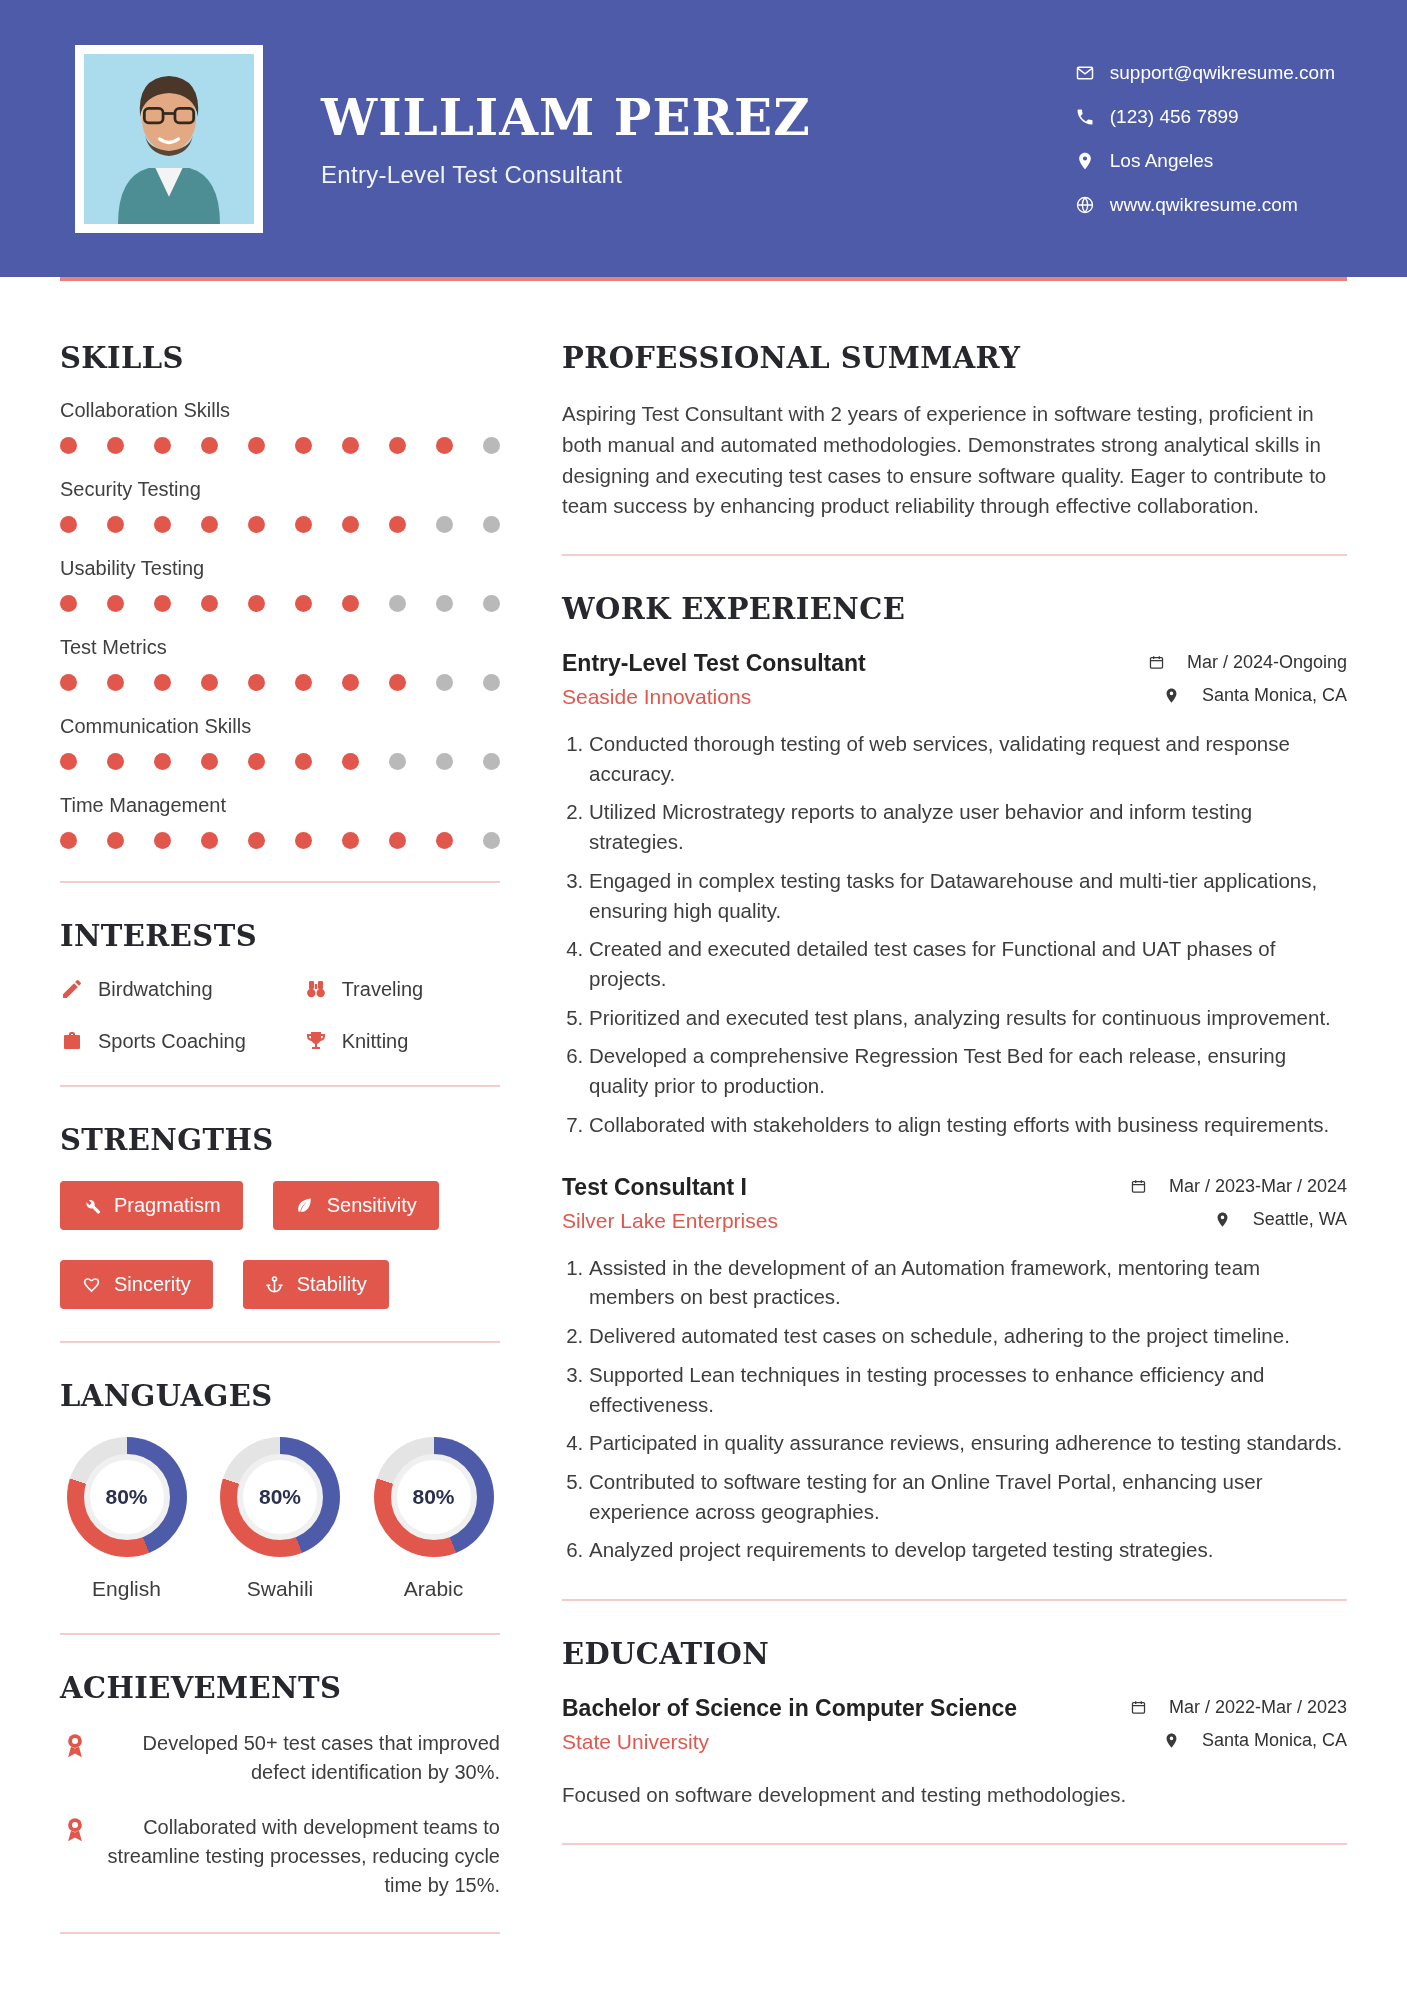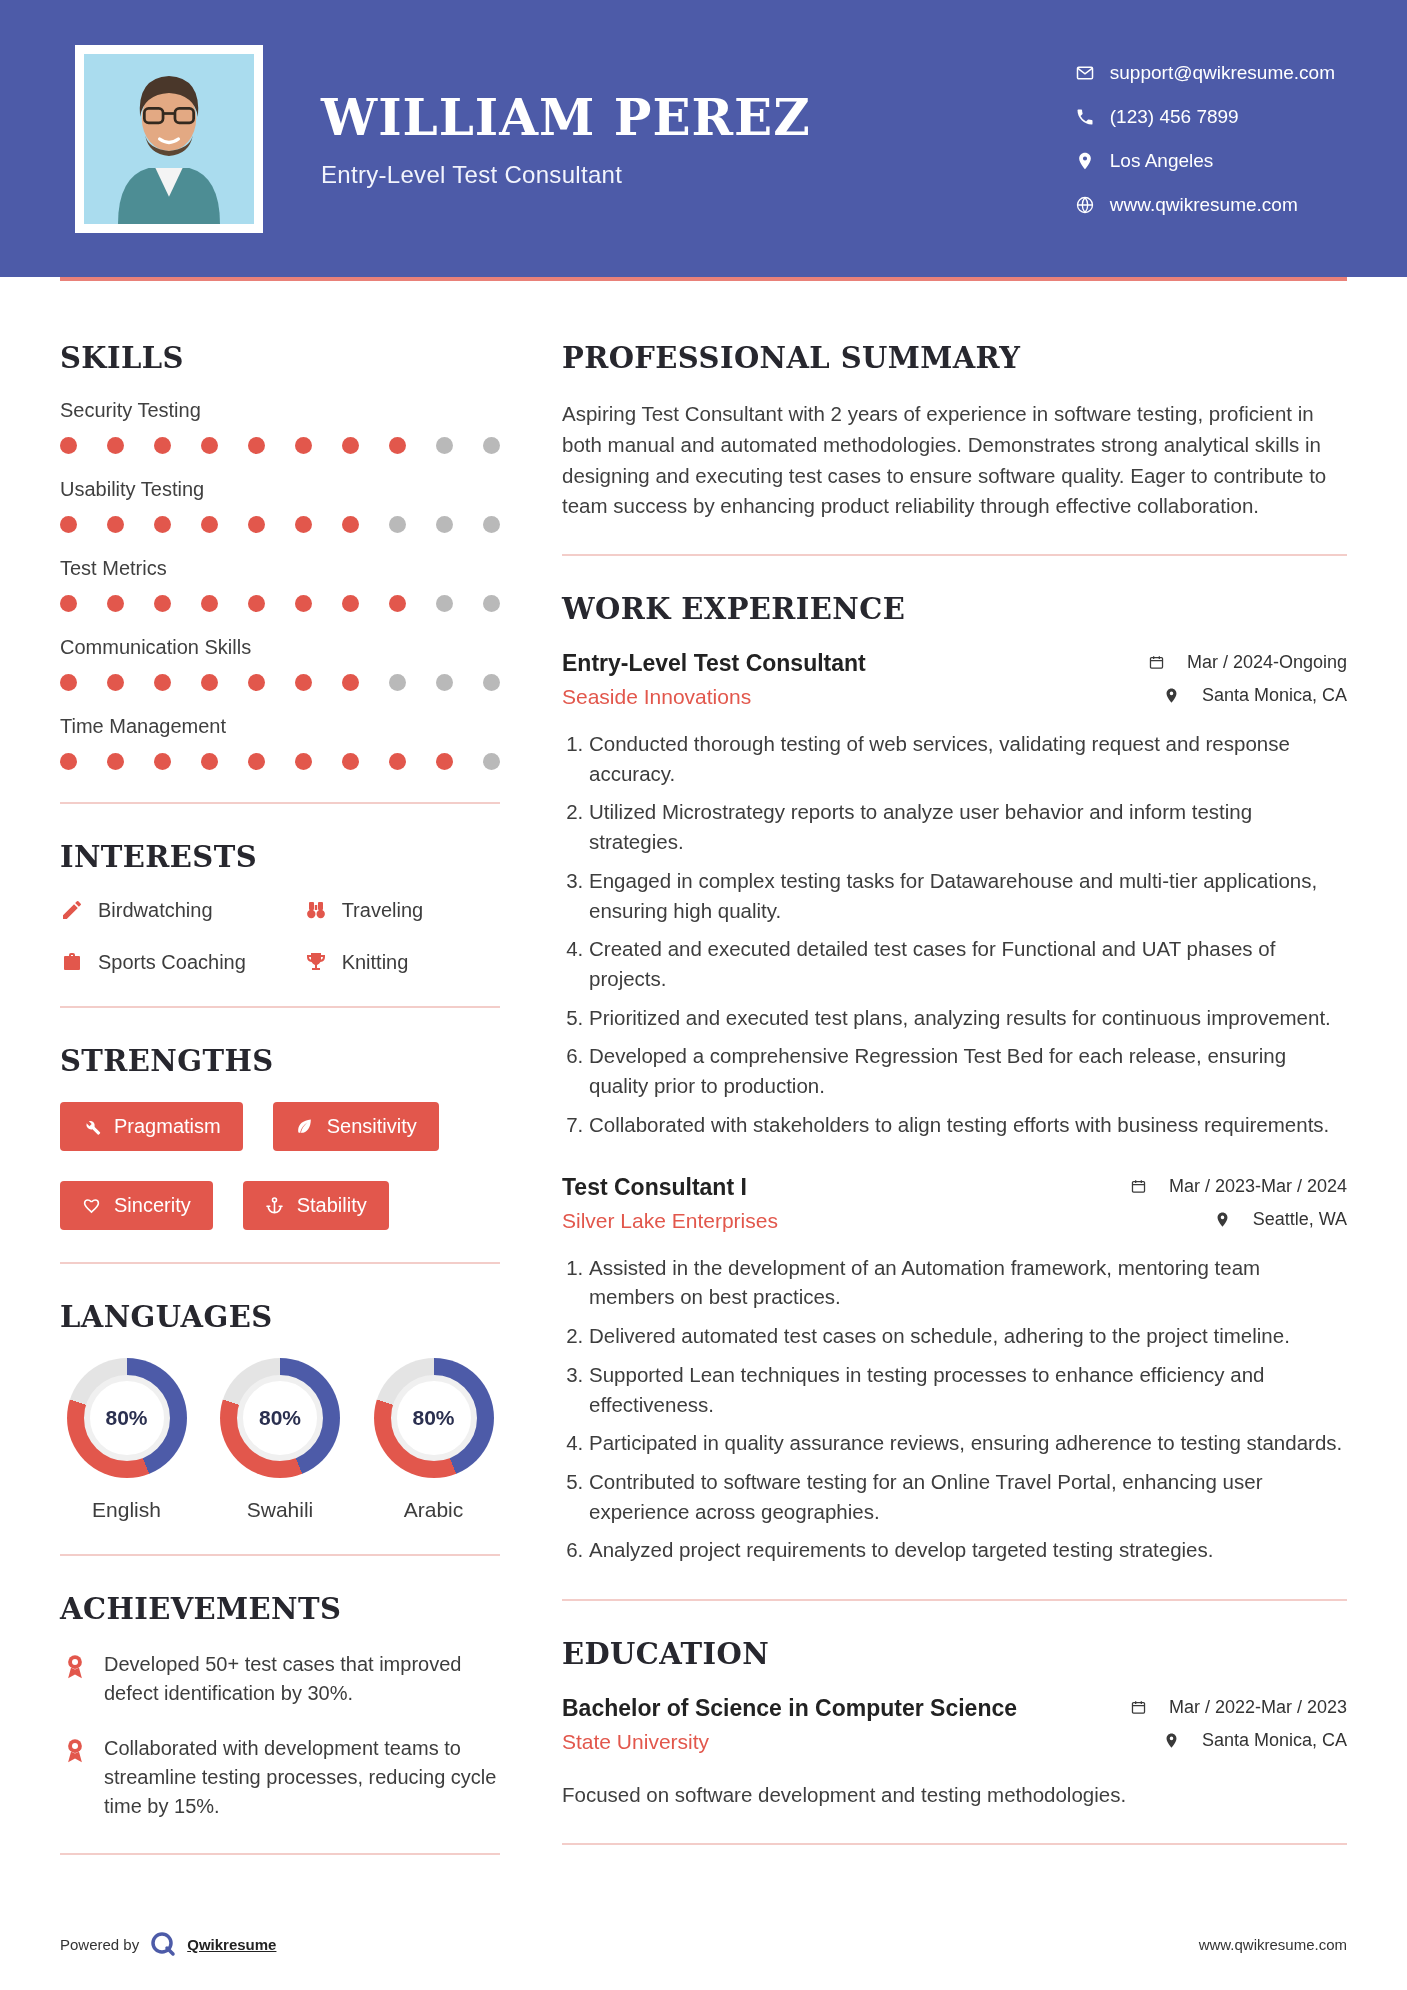--- a/index.html
+++ b/index.html
@@ -72,21 +72,21 @@
   .donut { width:120px; height:120px; border-radius:50%; position:relative; margin:0 auto; }
   .donut-center {
     position:absolute; inset:17px; background:#fff; border-radius:50%;
     border:6px solid #f0f0f0;
     display:flex; align-items:center; justify-content:center;
     font-size:21px; font-weight:700; color:#2b3050;
   }
   .lang-label { margin-top:20px; font-size:21px; color:#3d3d3d; }
 
   
-  .ach { display:flex; gap:14px; margin-bottom:26px; }
+  .ach { display:flex; gap:14px; margin-bottom:26px;text-align:right; }
   .aicon { width:30px; height:30px; flex:0 0 30px; display:inline-flex; margin-top:2px; }
   .aicon svg { width:30px; height:30px; }
   .ach p { margin:0; font-size:20px; line-height:1.45; color:#3d3d3d; }
 
   
   .summary-text { margin:0; font-size:20.5px; line-height:1.5; color:#3f3f3f; }
 
   .job { margin-bottom:14px; }
   .job-head, .job-sub { display:flex; justify-content:space-between; align-items:baseline; }
   .job-head h3 { margin:0 0 8px; font-size:23px; font-weight:700; color:#222; }
@@ -178,20 +178,35 @@
   <div class="header-underline"></div>
 
   <main class="columns">
 
     <aside class="leftcol">
 
       <section>
         <h2 class="sec">SKILLS</h2>
 
         <div class="skill">
+          <div class="skill-label">Collaboration Skills</div>
+          <div class="dots">
+              <span class="dot on"></span>
+              <span class="dot on"></span>
+              <span class="dot on"></span>
+              <span class="dot on"></span>
+              <span class="dot on"></span>
+              <span class="dot on"></span>
+              <span class="dot on"></span>
+              <span class="dot on"></span>
+              <span class="dot on"></span>
+              <span class="dot off"></span>
+            </div>
+        </div>
+        <div class="skill">
           <div class="skill-label">Security Testing</div>
           <div class="dots">
               <span class="dot on"></span>
               <span class="dot on"></span>
               <span class="dot on"></span>
               <span class="dot on"></span>
               <span class="dot on"></span>
               <span class="dot on"></span>
               <span class="dot on"></span>
               <span class="dot on"></span>

